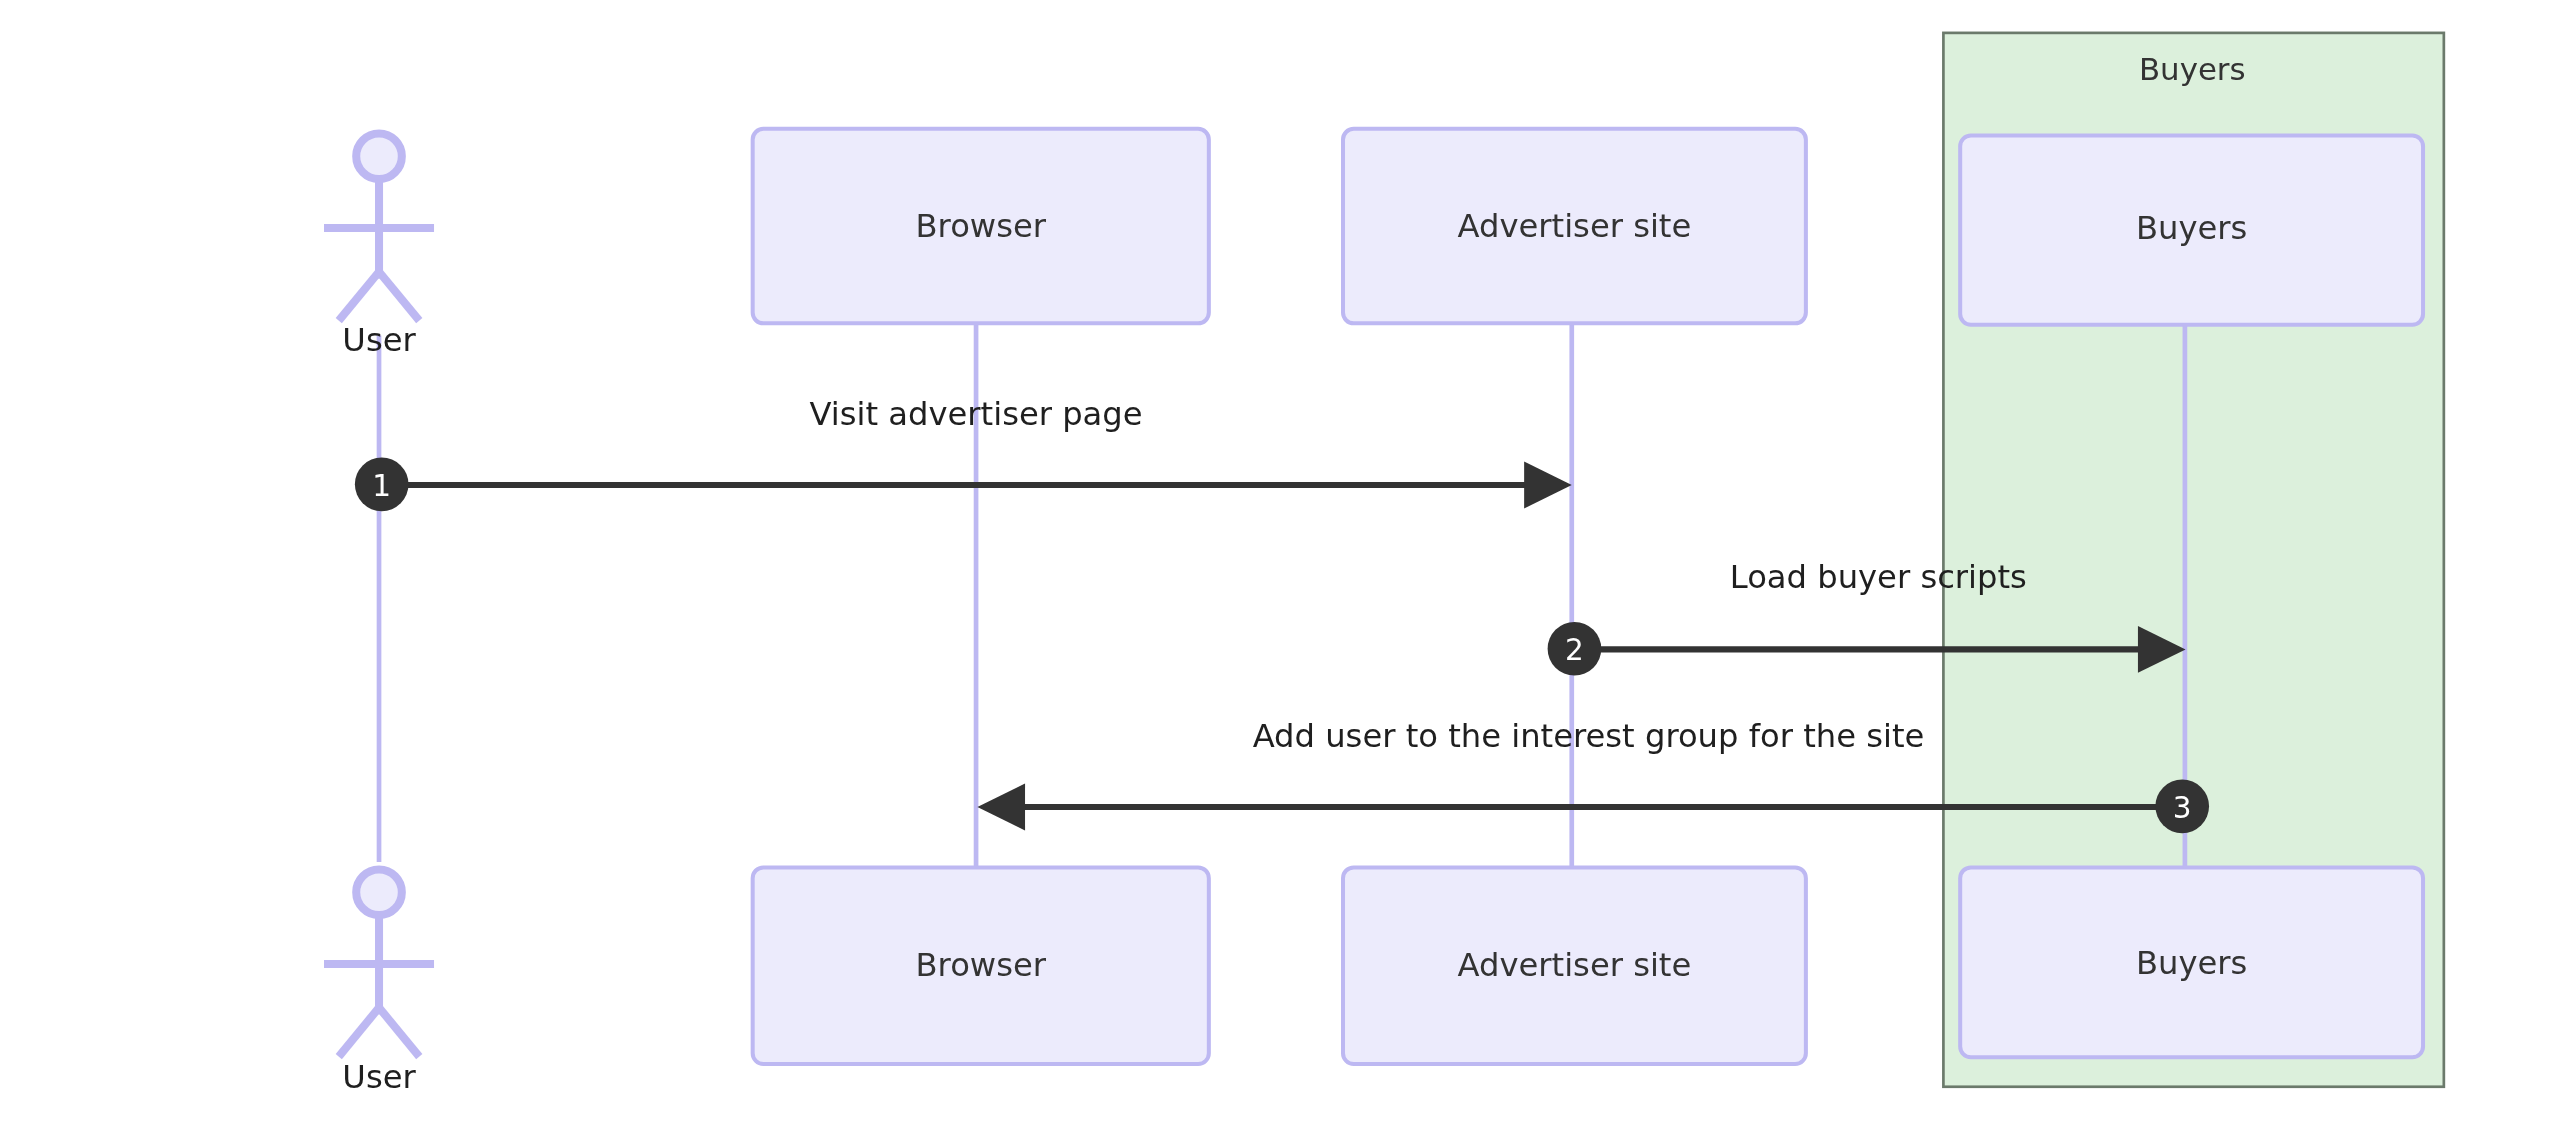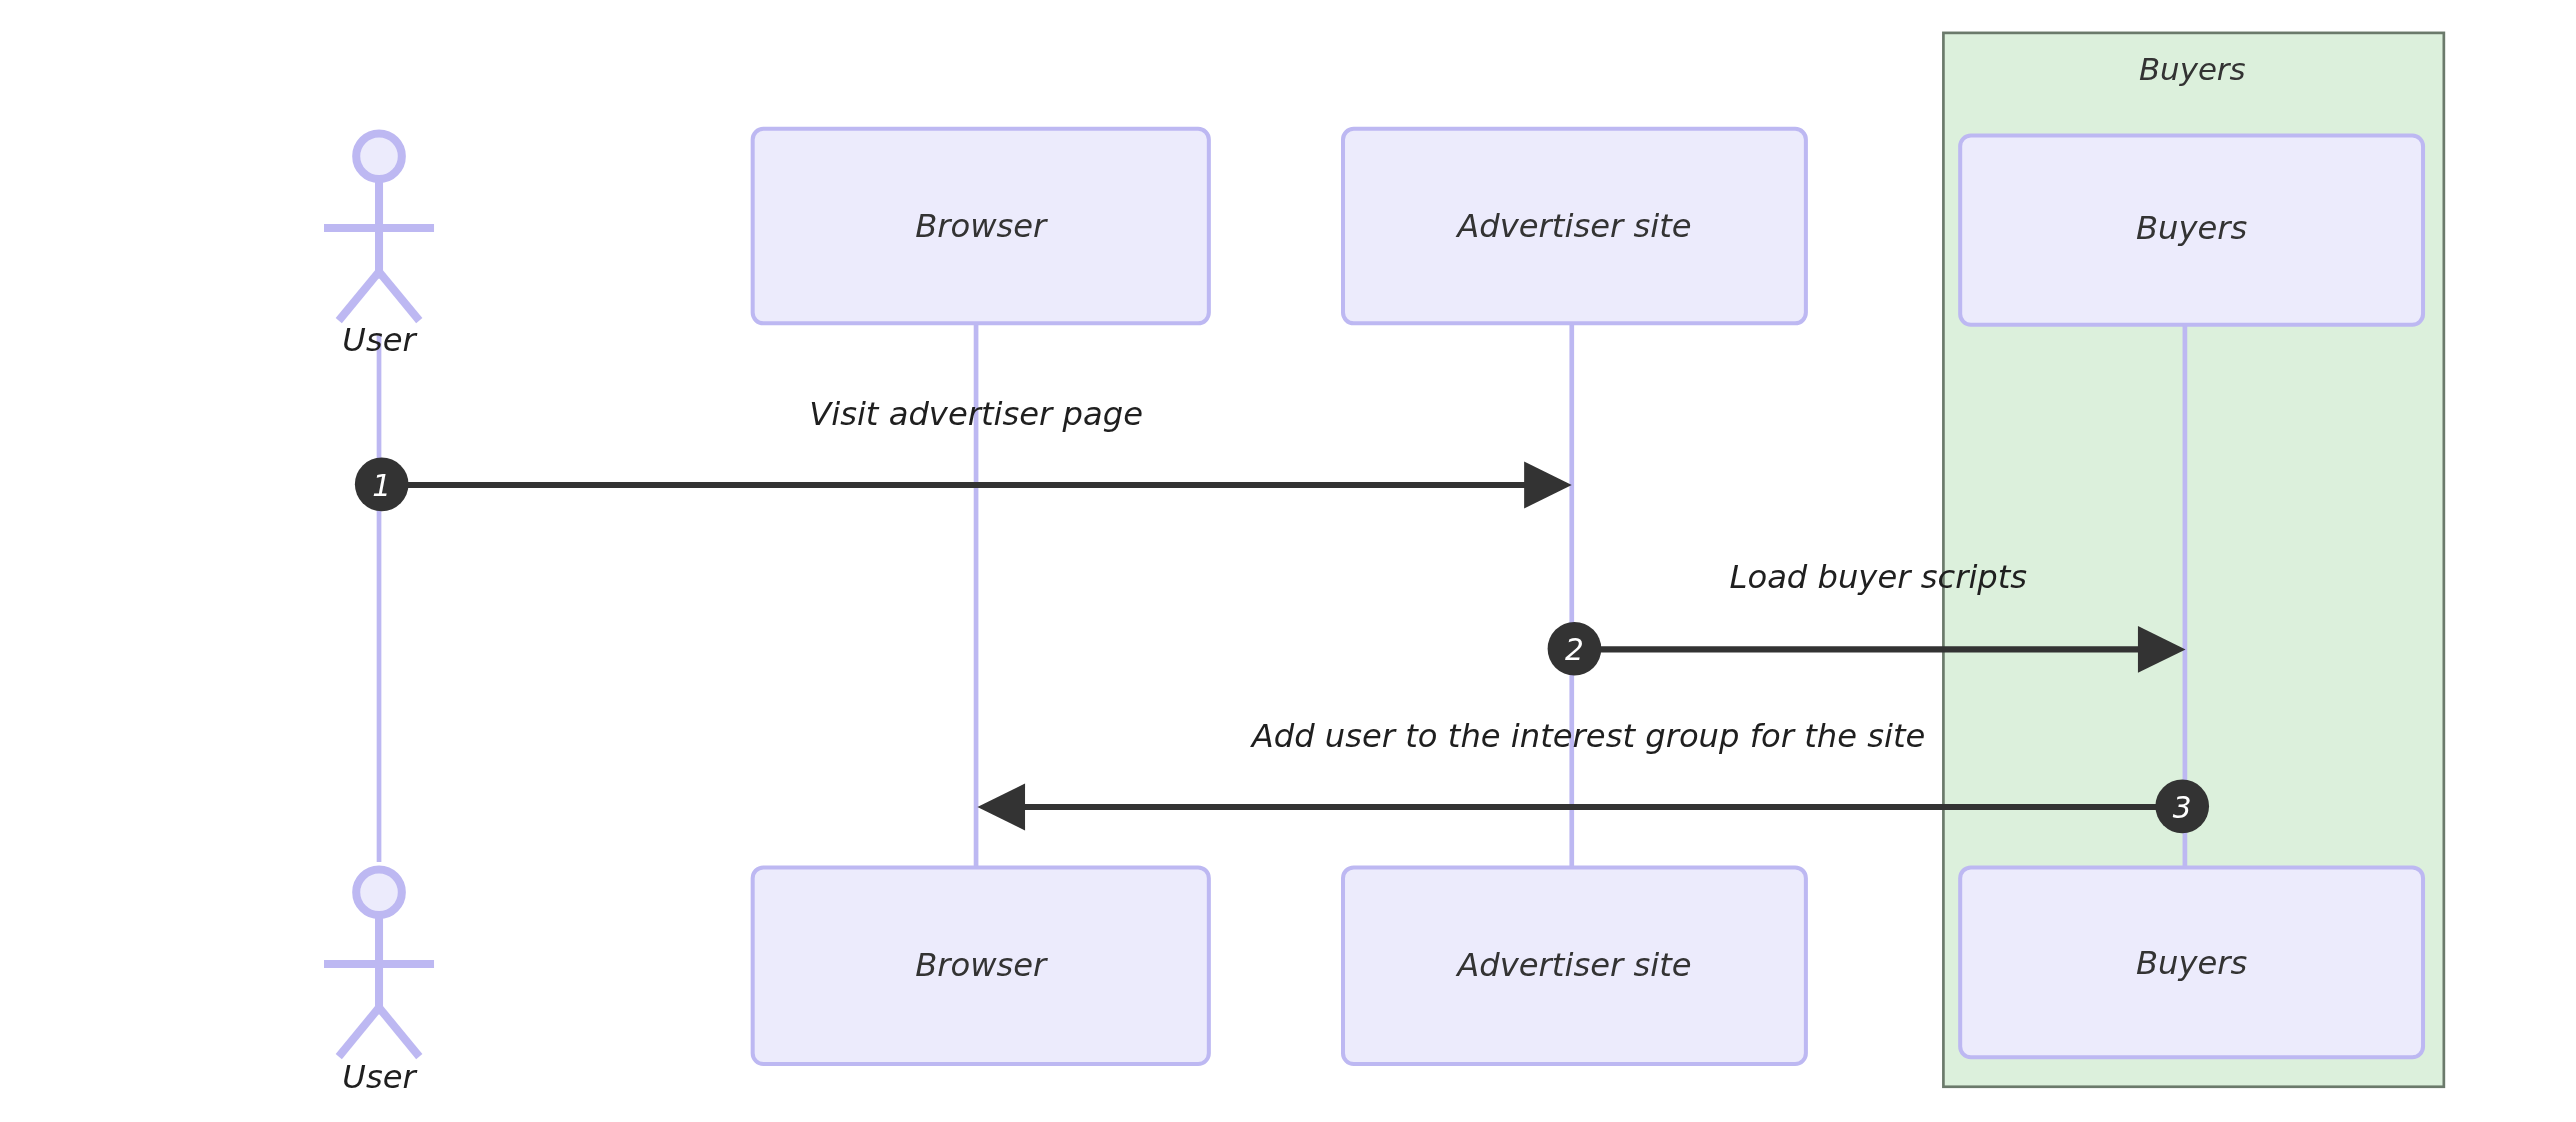--- a/index.html
+++ b/index.html
@@ -9,21 +9,20 @@
   }
   body {
     font-family: "DejaVu Sans", "Liberation Sans", sans-serif;
   }
   #stage {
     position: relative;
     width: 2576px;
     height: 1123px;
     background: #ffffff;
     overflow: hidden;
-    font-style: italic;
   }
   #diagram-svg {
     position: absolute;
     left: 0;
     top: 0;
     width: 2576px;
     height: 1123px;
     display: block;
   }
   .grp-rect {

